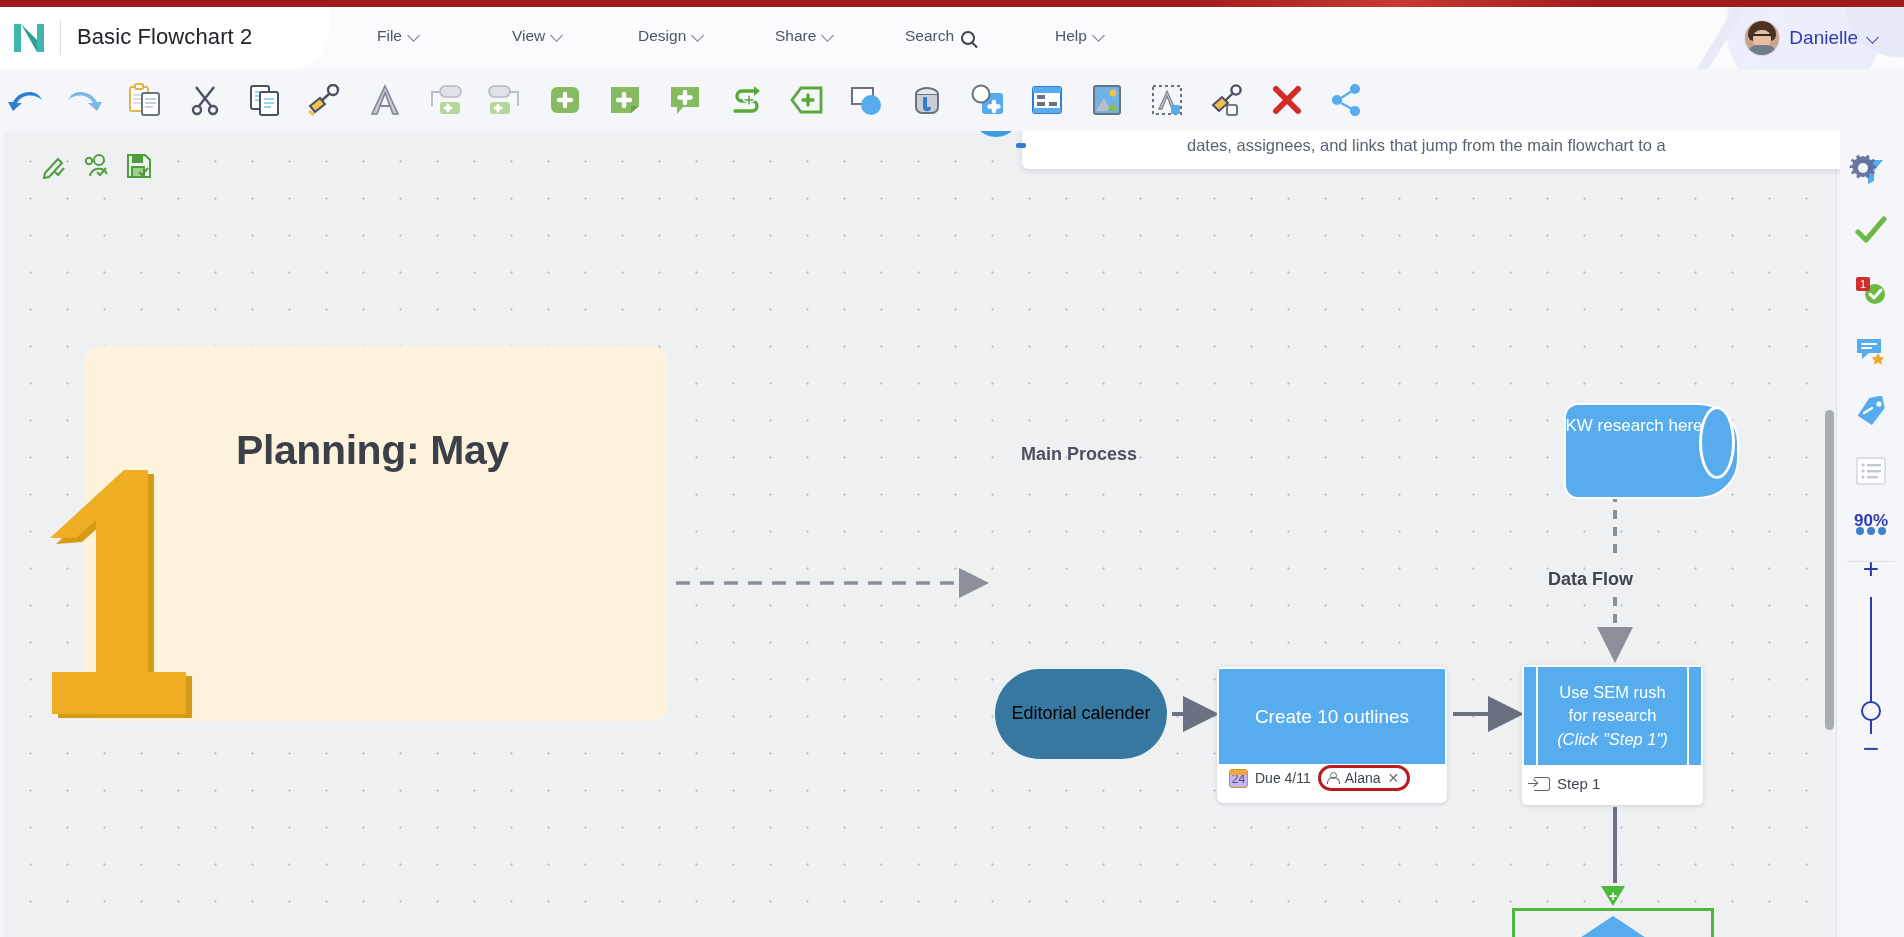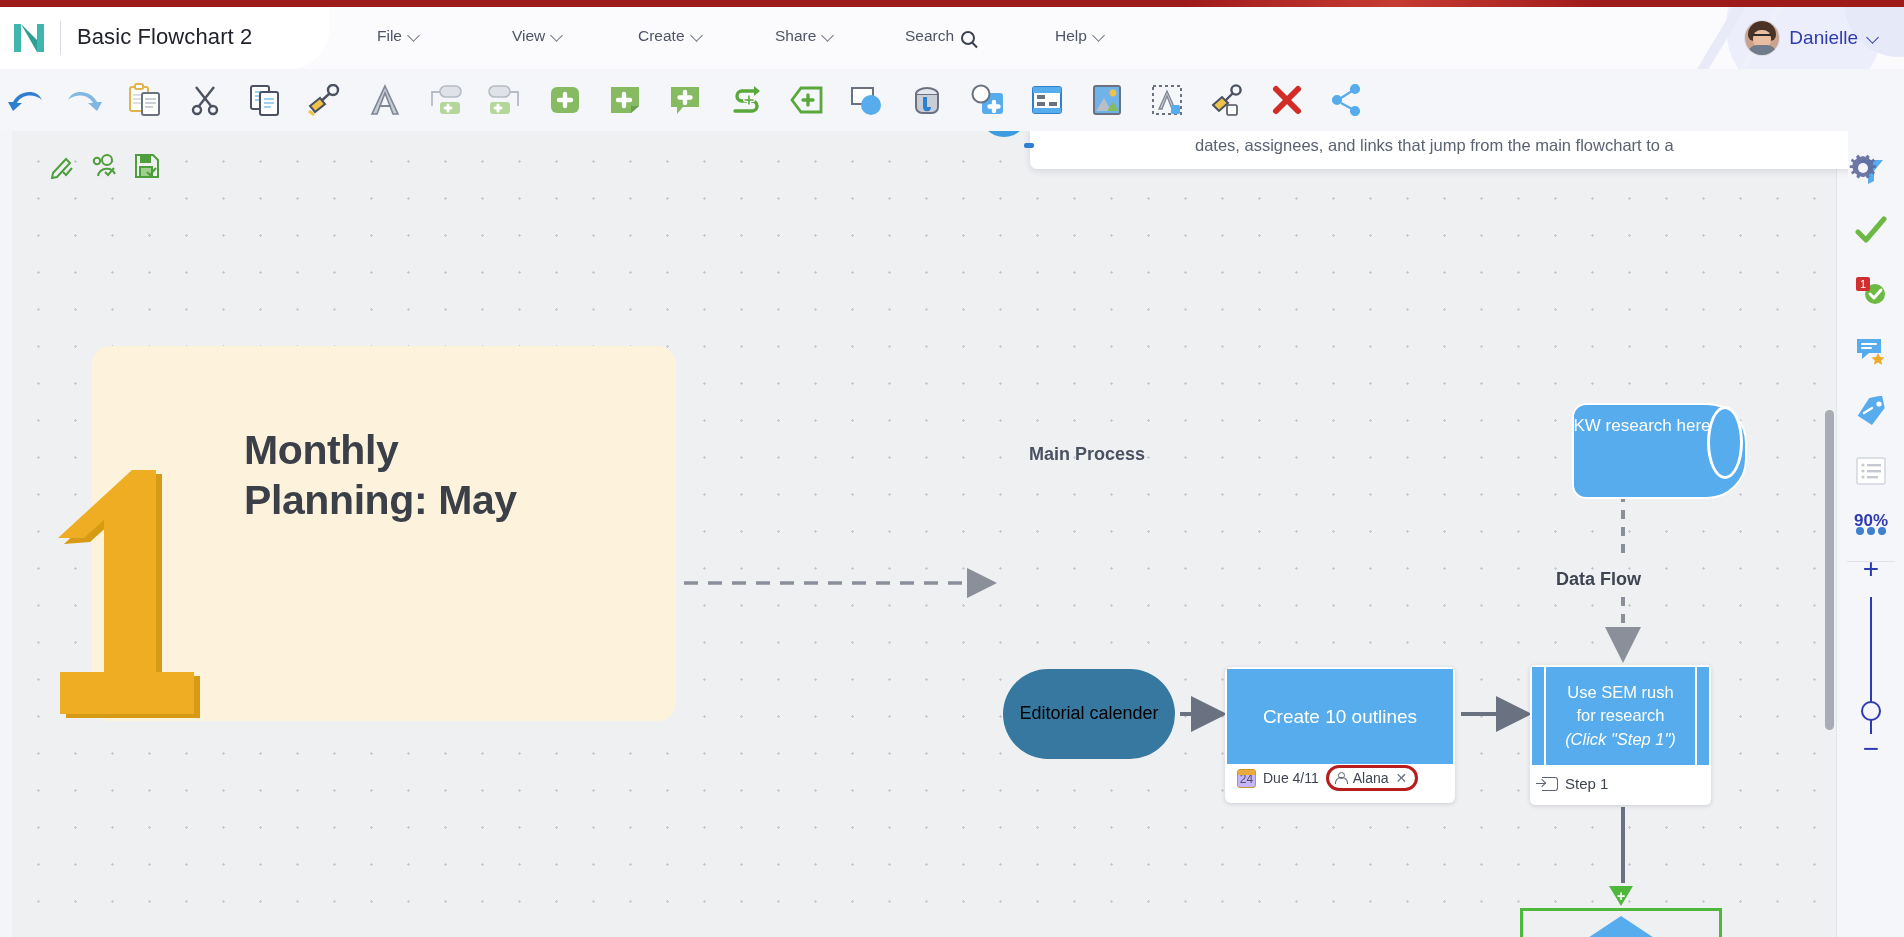--- a/index.html
+++ b/index.html
@@ -49,21 +49,21 @@
   .user-name { font-size:19px; color:#2f3bb1; }
   .user-caret:before { border-color:#2f3bb1; }
 
   
   .toolbar { position:absolute; top:69px; left:0; width:1904px; height:62px; background:#f5f6fa; }
   .tb { position:absolute; top:6px; width:50px; height:50px; display:flex; align-items:center;
         justify-content:center; cursor:pointer; border-radius:6px; }
   .gear { position:absolute; right:26px; top:84px; width:30px; height:30px; cursor:pointer; z-index:7;}
 
   
-  .canvas { position:absolute; top:131px; left:12px; width:1836px; height:806px; overflow:hidden;
+  .canvas { position:absolute; top:131px; left:4px; width:1836px; height:806px; overflow:hidden;
      background-color:#eff0f2;
      background-image:radial-gradient(#c6c9d0 1.1px, transparent 1.2px);
      background-size:37px 37px; background-position:8px 12px; }
 
   .canvas-tools { position:absolute; left:38px; top:22px; display:flex; gap:16px; z-index:5; }
   .ct { width:26px; height:26px; cursor:pointer; }
 
   
   .hint-strip { position:absolute; left:1018px; top:-10px; width:830px; height:48px; background:#fff;
       border-radius:7px; box-shadow:0 2px 7px rgba(30,40,70,.13); display:flex; align-items:center;
@@ -200,21 +200,21 @@
 
     <div class="menu" style="left:377px">
       <span>File</span>
       <span class="caret"></span>
     </div>
     <div class="menu" style="left:512px">
       <span>View</span>
       <span class="caret"></span>
     </div>
     <div class="menu" style="left:638px">
-      <span>Create</span>
+      <span>Design</span>
       <span class="caret"></span>
     </div>
     <div class="menu" style="left:775px">
       <span>Share</span>
       <span class="caret"></span>
     </div>
     <div class="menu" style="left:905px">
       <span>Search</span>
       <span class="searchglyph"></span>
     </div>
@@ -467,21 +467,20 @@
     </div>
 
     <div class="lane"></div>
     <div class="bignum">
       <svg width="150" height="263" viewBox="0 0 150 263">
         <path d="M12 76 L86 6 L110 6 L110 208 L148 208 L148 250 L14 250 L14 208 L58 208 L58 56 L38 74 Z" fill="#d79a14"></path>
         <path d="M6 70 L80 2 L104 2 L104 204 L142 204 L142 246 L8 246 L8 204 L52 204 L52 52 L32 70 Z" fill="#eead22"></path>
       </svg>
     </div>
     <div class="lane-title">
-      <div>Monthly</div>
       <div>Planning: May</div>
     </div>
 
 
     <div class="mainproc">Main Process</div>
 
     <svg class="svg-layer" width="1836" height="806">
       <defs>
         <marker id="ah" markerWidth="9" markerHeight="9" refX="6" refY="4.5" orient="auto">
           <path d="M0,0 L9,4.5 L0,9 Z" fill="#6a7180"></path>

